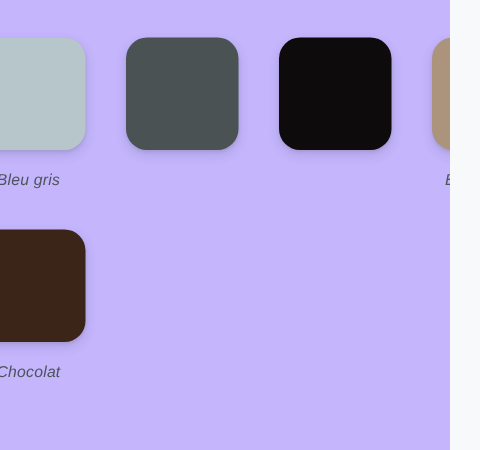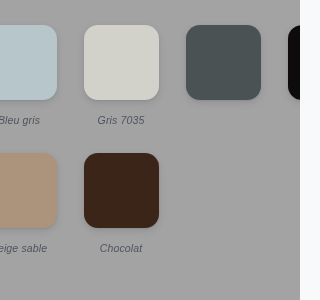--- a/index.html
+++ b/index.html
@@ -10,21 +10,21 @@
   }
   body {
     background: #f8f9fa;
     font-family: "Liberation Sans", sans-serif;
   }
 
   #palette-viewport {
     position: relative;
     width: 300px;
     height: 300px;
-    background: #a3a3a3;
+    background: #c4b5fd;
     overflow: hidden;
   }
 
   
   #swatch-grid {
     position: absolute;
     top: 25px;
     left: -32px;
     display: grid;
     grid-template-columns: repeat(4, 102px);
@@ -62,24 +62,20 @@
 <body style="background: rgb(248, 249, 250);">
 
 <div id="palette-viewport">
   <div id="swatch-grid">
 
     <div class="swatch-cell">
       <div class="swatch-chip" style="background: rgb(182, 198, 203);"></div>
       <div class="swatch-label" style="color: rgb(78, 84, 92);">Bleu gris</div>
     </div>
 
-    <div class="swatch-cell">
-      <div class="swatch-chip" style="background: rgb(210, 210, 203);"></div>
-      <div class="swatch-label" style="color: rgb(78, 84, 92);">Gris 7035</div>
-    </div>
 
     <div class="swatch-cell">
       <div class="swatch-chip" style="background: rgb(74, 82, 84);"></div>
     </div>
 
     <div class="swatch-cell">
       <div class="swatch-chip" style="background: rgb(13, 11, 12);"></div>
 
     </div>
 

